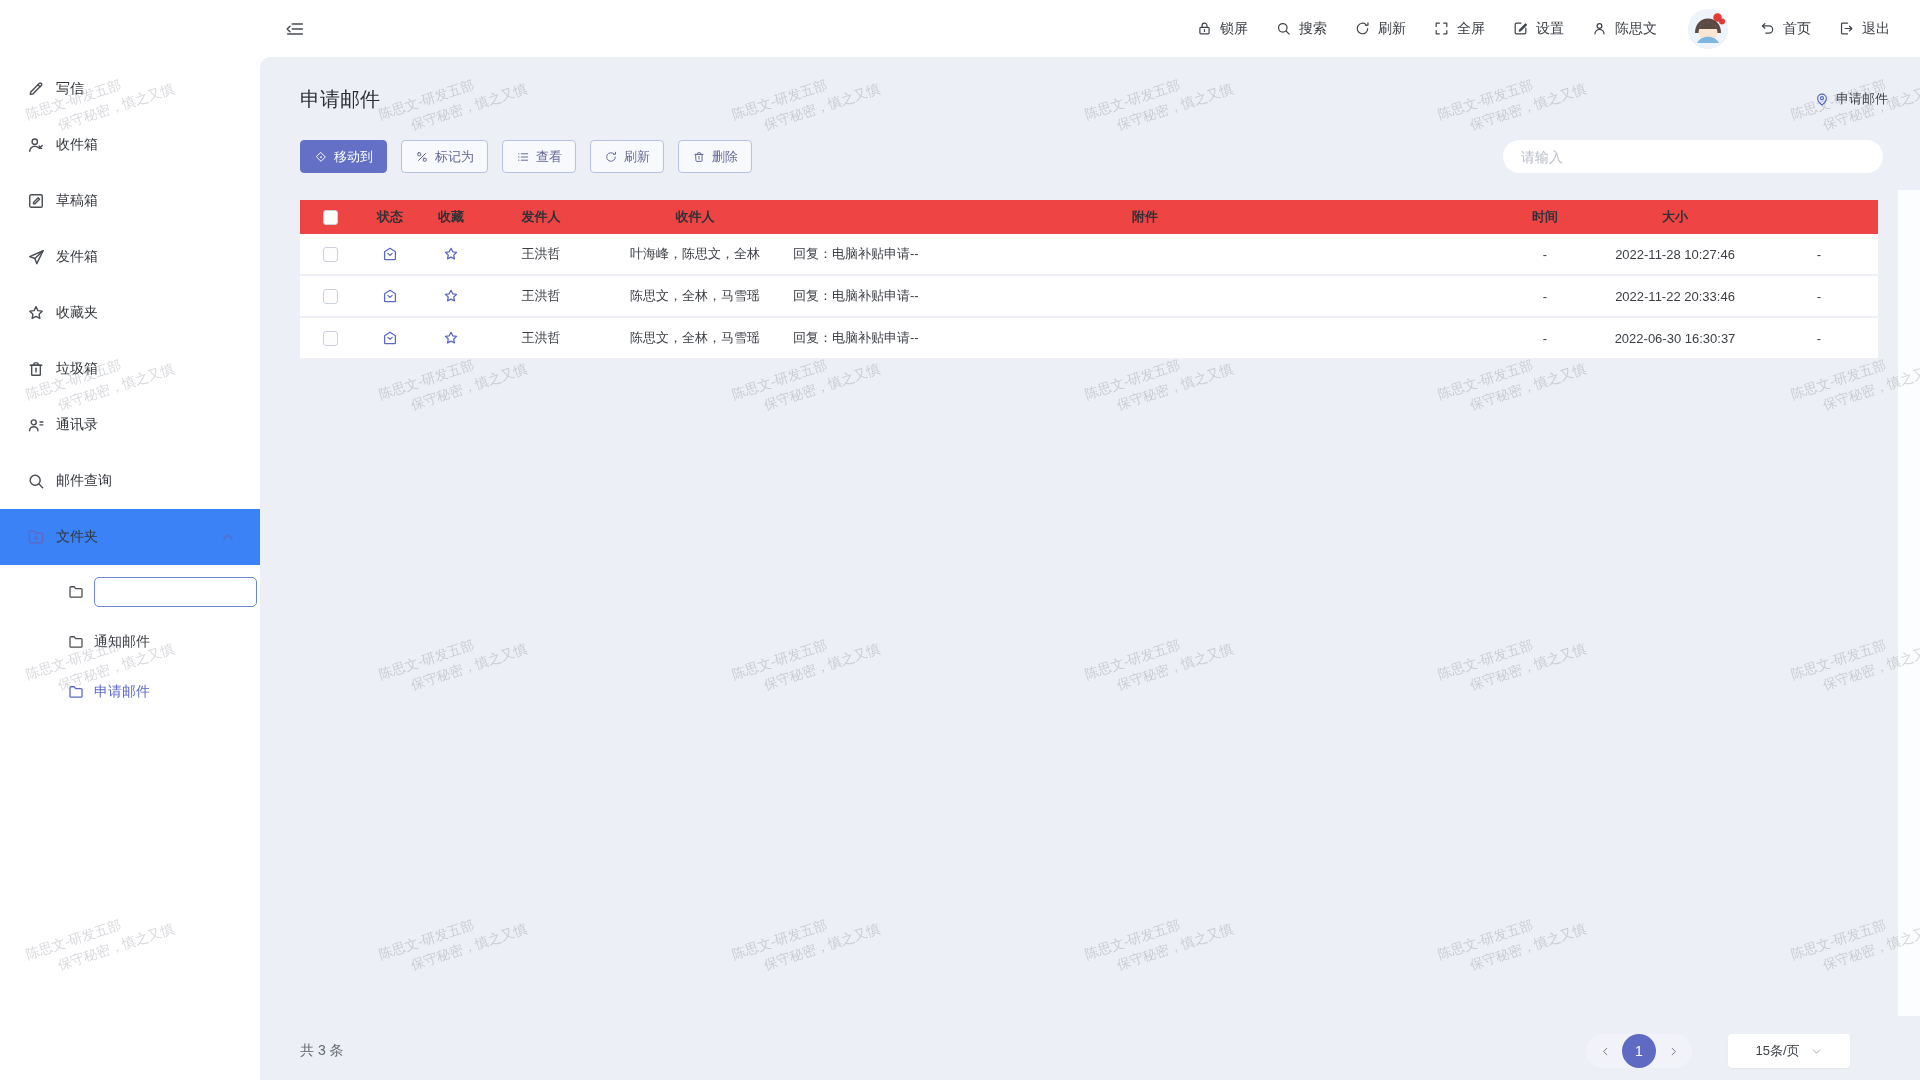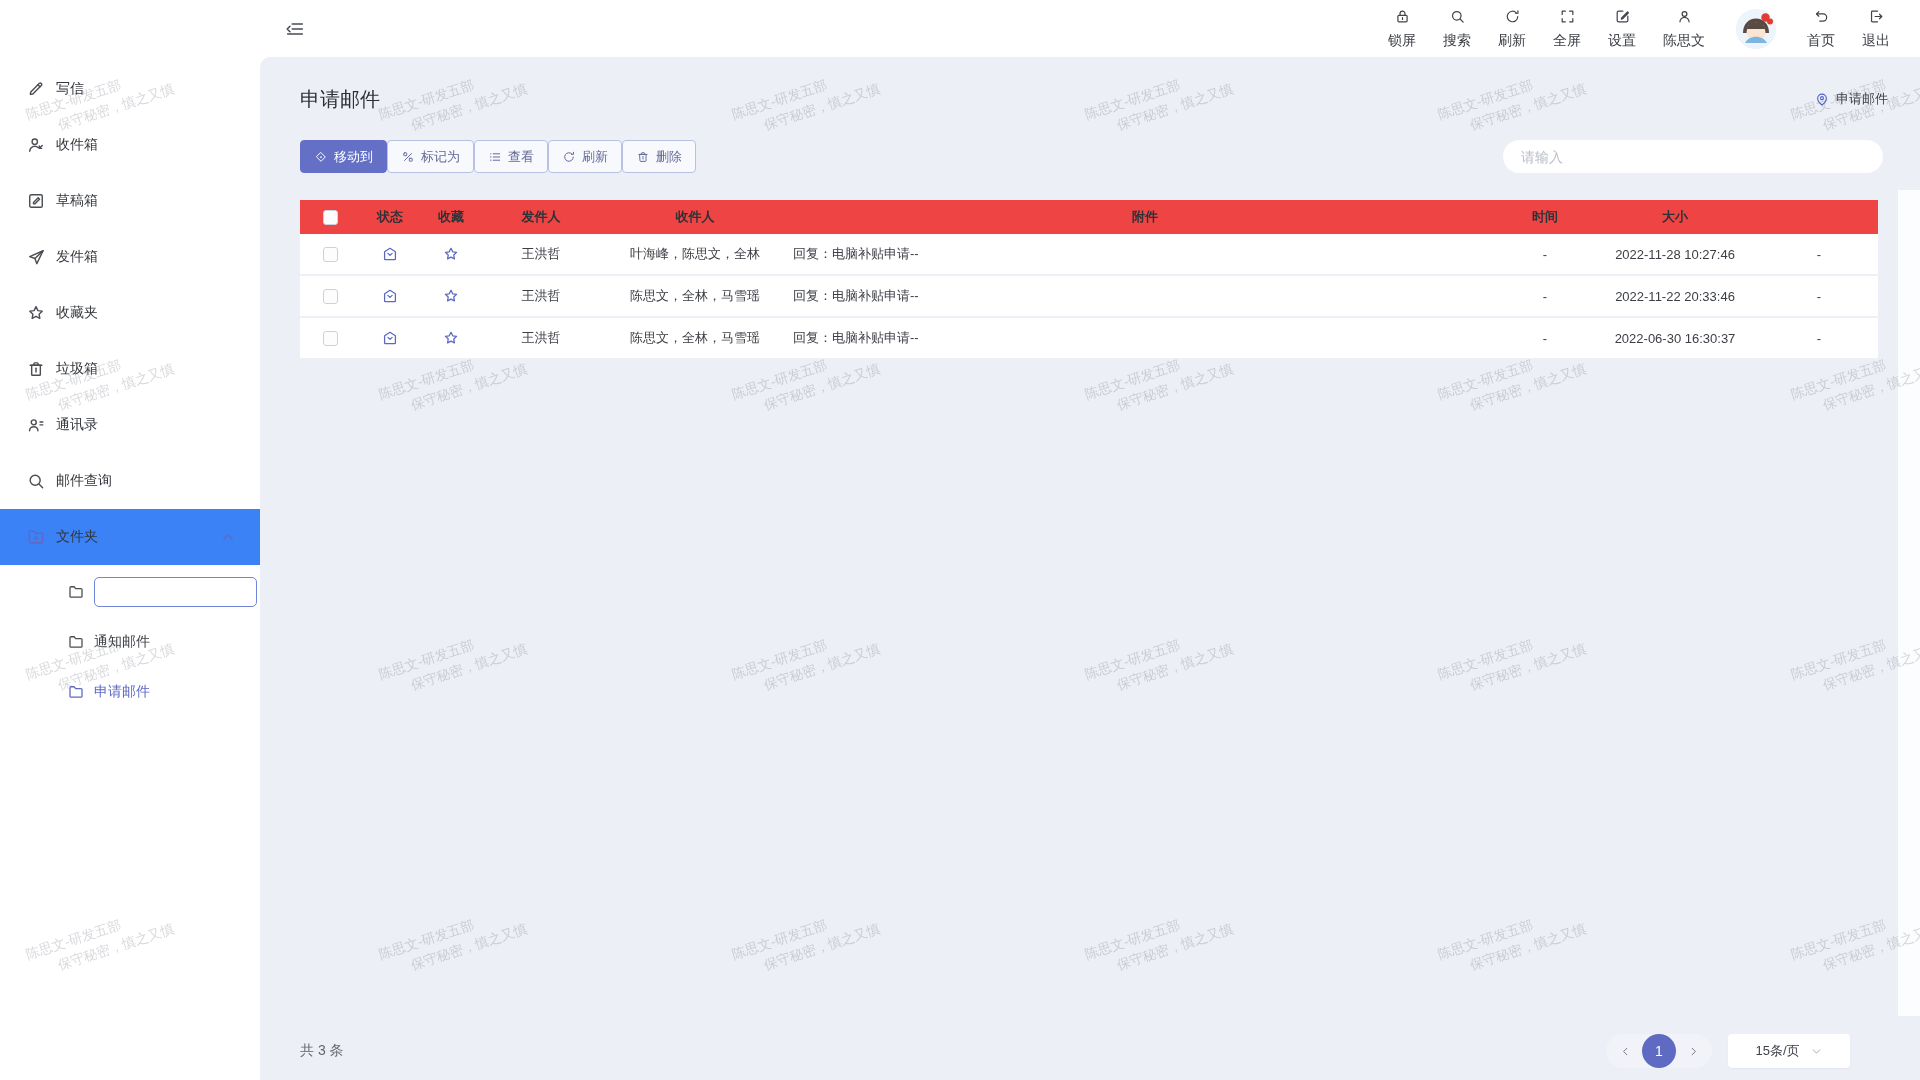--- a/index.html
+++ b/index.html
@@ -5,21 +5,21 @@
   html,body{margin:0;padding:0;width:1920px;height:1080px;overflow:hidden;
     font-family:"Liberation Sans","DejaVu Sans",sans-serif;background:#ffffff;position:relative;}
   *{box-sizing:border-box;}
   .icon{display:inline-flex;align-items:center;justify-content:center;flex:0 0 auto;}
   .icon svg{width:100%;height:100%;fill:none;stroke:currentColor;stroke-width:1.7;stroke-linecap:round;stroke-linejoin:round;}
 
   
   .topbar{position:absolute;left:0;top:0;width:1920px;height:57px;background:#fff;z-index:5;}
   .collapse-btn{position:absolute;left:284px;top:18px;width:22px;height:22px;color:#474b52;cursor:pointer;}
   .topbar-right{position:absolute;right:30px;top:0;height:57px;display:flex;align-items:center;gap:27px;}
-  .top-item{display:flex;align-items:center;gap:7px;color:#3a3d43;font-size:14px;cursor:pointer;flex-direction:column;}
+  .top-item{display:flex;align-items:center;gap:7px;color:#3a3d43;font-size:14px;cursor:pointer;}
   .top-item .icon{width:17px;height:17px;color:#3f434a;}
   .avatar{width:40px;height:40px;border-radius:50%;overflow:hidden;margin:0 4px;cursor:pointer;background:#eaf2fa;}
   .avatar svg{width:40px;height:40px;}
 
   
   .sidebar{position:absolute;left:0;top:0;width:260px;height:1080px;background:#fff;z-index:4;}
   .logo{height:57px;display:flex;align-items:center;justify-content:center;
     color:#3d5cd8;font-size:22px;font-weight:700;letter-spacing:3px;}
   .side-menu{padding-top:4px;}
   .side-item{height:56px;display:flex;align-items:center;padding:0 26px;gap:10px;
@@ -40,21 +40,21 @@
   
   .main{position:absolute;left:260px;top:57px;right:0;bottom:0;background:#edeff6;
     border-top-left-radius:10px;overflow:hidden;}
   .page-head{position:absolute;left:40px;right:32px;top:28px;height:28px;
     display:flex;align-items:center;justify-content:space-between;}
   .page-title{font-size:20px;font-weight:500;color:#2d3036;}
   .breadcrumb{display:flex;align-items:center;gap:6px;font-size:13px;color:#3a3d44;}
   .breadcrumb .icon{width:16px;height:16px;color:#4f63c8;}
 
   .toolbar{position:absolute;left:40px;right:37px;top:83px;height:33px;display:flex;align-items:center;}
-  .tb-btn{height:33px;display:flex;align-items:center;gap:6px;padding:0 13px;
+  .tb-btn{height:33px;display:flex;align-items:center;gap:6px;padding:0 13px;margin-right:14px;
     border-radius:4px;font-size:13px;cursor:pointer;border:1px solid #b9c1e2;background:#f8f9fd;color:#636a96;}
   .tb-btn .icon{width:14px;height:14px;}
   .tb-btn.primary{background:#6470c6;border-color:#6470c6;color:#fff;}
   .search-pill{margin-left:auto;width:380px;height:33px;border-radius:17px;background:#fff;
     display:flex;align-items:center;padding:0 16px;}
   .search-pill input{border:none;outline:none;background:transparent;width:100%;
     font-size:14px;color:#15803d;}
   .search-pill input::placeholder{color:#b9bdc9;}
 
   
@@ -64,21 +64,21 @@
   .thead{height:34px;background:#ef4444;font-size:13px;font-weight:700;color:#2e3136;}
   .trow{height:42px;background:#fff;border-bottom:2px solid #eef0f6;font-size:13px;color:#3b3e44;}
   .cell{display:flex;align-items:center;justify-content:center;overflow:hidden;white-space:nowrap;}
   .cell.left{justify-content:flex-start;padding-left:3px;}
   .checkbox{width:15px;height:15px;border:1px solid #ccd1e0;border-radius:3px;background:#fdfdfe;cursor:pointer;}
   .cell .icon{width:18px;height:18px;color:#5c68c2;cursor:pointer;}
 
   .scroll-strip{position:absolute;right:0;top:133px;width:22px;height:826px;background:#fcfdfe;}
 
   
-  .footer{position:absolute;left:40px;right:0;bottom:0;height:58px;display:flex;align-items:center;}
+  .footer{position:absolute;left:40px;right:0;bottom:0;height:58px;display:flex;align-items:center;gap:20px;}
   .total-label{font-size:14px;color:#62666f;}
   .pager{margin-left:auto;display:flex;align-items:center;height:34px;background:#f1f3f9;
     border-radius:17px;padding:0 8px;gap:6px;}
   .pg-chev{width:22px;height:22px;color:#6d7078;display:flex;align-items:center;justify-content:center;cursor:pointer;}
   .pg-chev .icon{width:13px;height:13px;}
   .pg-num{width:34px;height:34px;border-radius:50%;background:#5f6ac2;color:#fff;font-size:14px;
     display:flex;align-items:center;justify-content:center;cursor:pointer;}
   .page-size{margin-left:16px;margin-right:70px;width:122px;height:34px;background:#fff;border-radius:4px;
     display:flex;align-items:center;justify-content:center;gap:10px;font-size:13px;color:#3f4249;cursor:pointer;
     box-shadow:0 1px 2px rgba(60,70,110,.05);}

